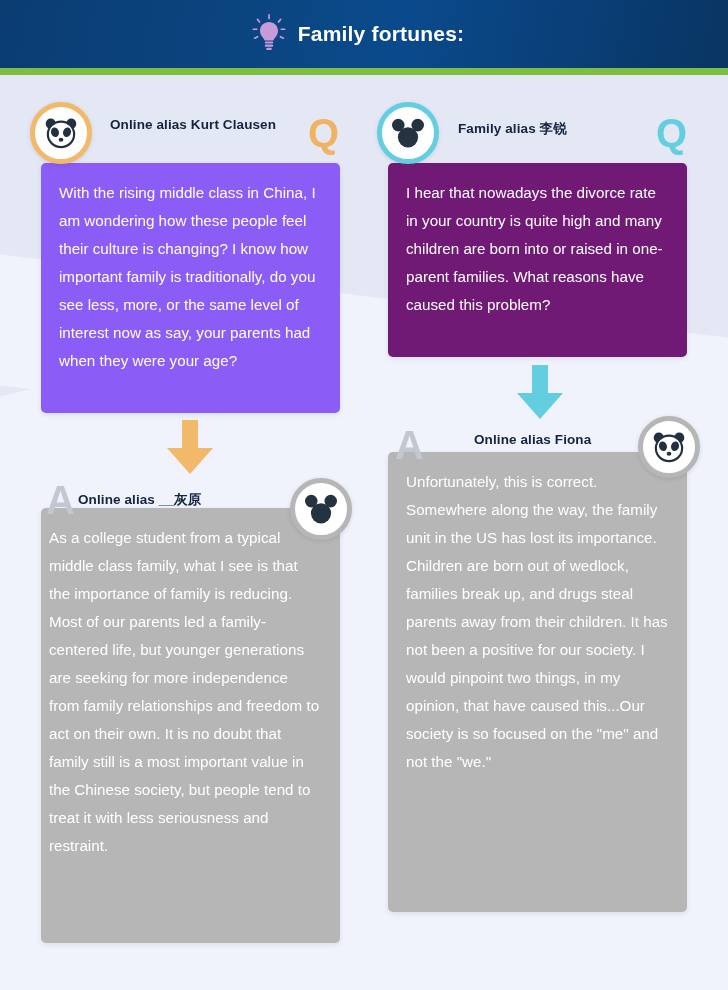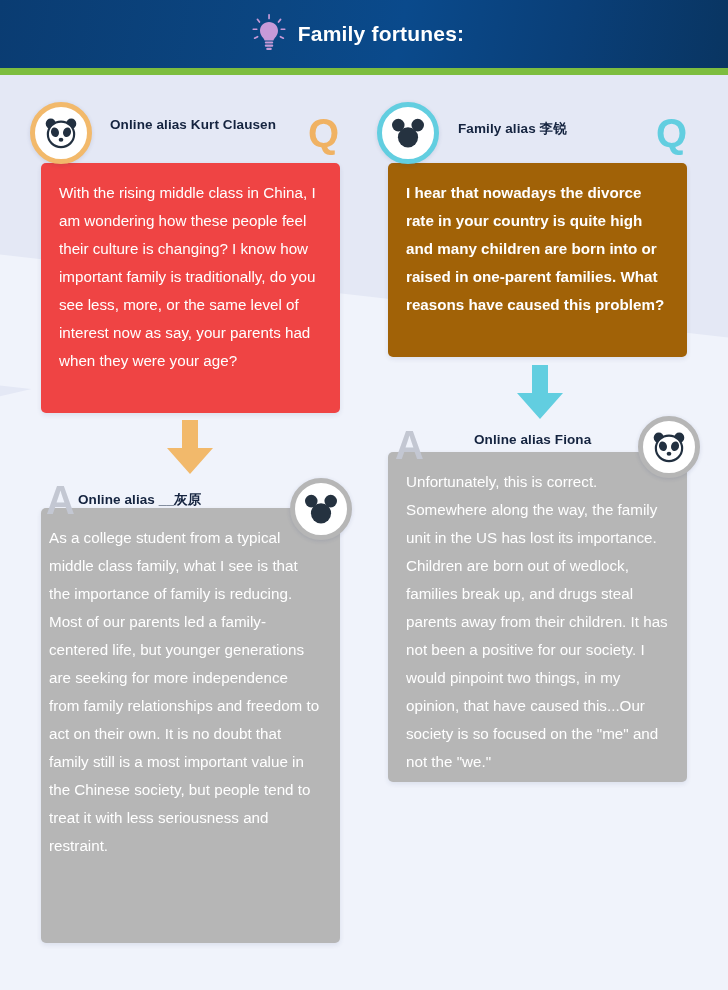--- a/index.html
+++ b/index.html
@@ -88,22 +88,22 @@
     border-radius: 5px;
     box-sizing: border-box;
     box-shadow: 0 2px 5px rgba(40,60,110,0.10);
   }
   .card-text {
     color: #ffffff;
     font-size: 15.2px;
     line-height: 28px;
     white-space: pre-line;
   }
-  .card.orange { background: #ef4444; }
-  .card.cyan   { background: #a16207; font-weight: bold; }
+  .card.orange { background: #8b5cf6; }
+  .card.cyan   { background: #701a75; }
   .card.gray   { background: #b6b6b6; }
 
   
   .namerow {
     position: absolute;
     display: flex;
     align-items: flex-end;
     white-space: nowrap;
   }
   .alias {
@@ -250,21 +250,21 @@
       </svg>
     </span>
   </div>
 
   <span class="arrow" style="left:513px; top:365px;">
     <svg width="54" height="56" viewBox="0 0 54 56">
       <polygon points="19,0 35,0 35,28 50,28 27,54 4,28 19,28" fill="#62cee0"></polygon>
     </svg>
   </span>
 
-  <div class="card gray" style="left:388px; top:452px; width:299px; height:330px; padding:16px 18px 14px 18px;">
+  <div class="card gray" style="left:388px; top:452px; width:299px; height:460px; padding:16px 18px 14px 18px;">
     <div class="card-text">Unfortunately, this is correct. Somewhere along the way, the family unit in the US has lost its importance. Children are born out of wedlock, families break up, and drugs steal parents away from their children. It has not been a positive for our society. I would pinpoint two things, in my opinion, that have caused this...Our society is so focused on the "me" and not the "we."</div>
   </div>
 
   <div class="big-letter a-gray" style="left:395px; top:425px;">A</div>
   <div class="namerow" style="left:474px; top:432px;">
     <span class="alias">Online alias  Fiona</span>
   </div>
 
   <div class="avatar ring-gray" style="left:638px; top:416px;">
     <span>

